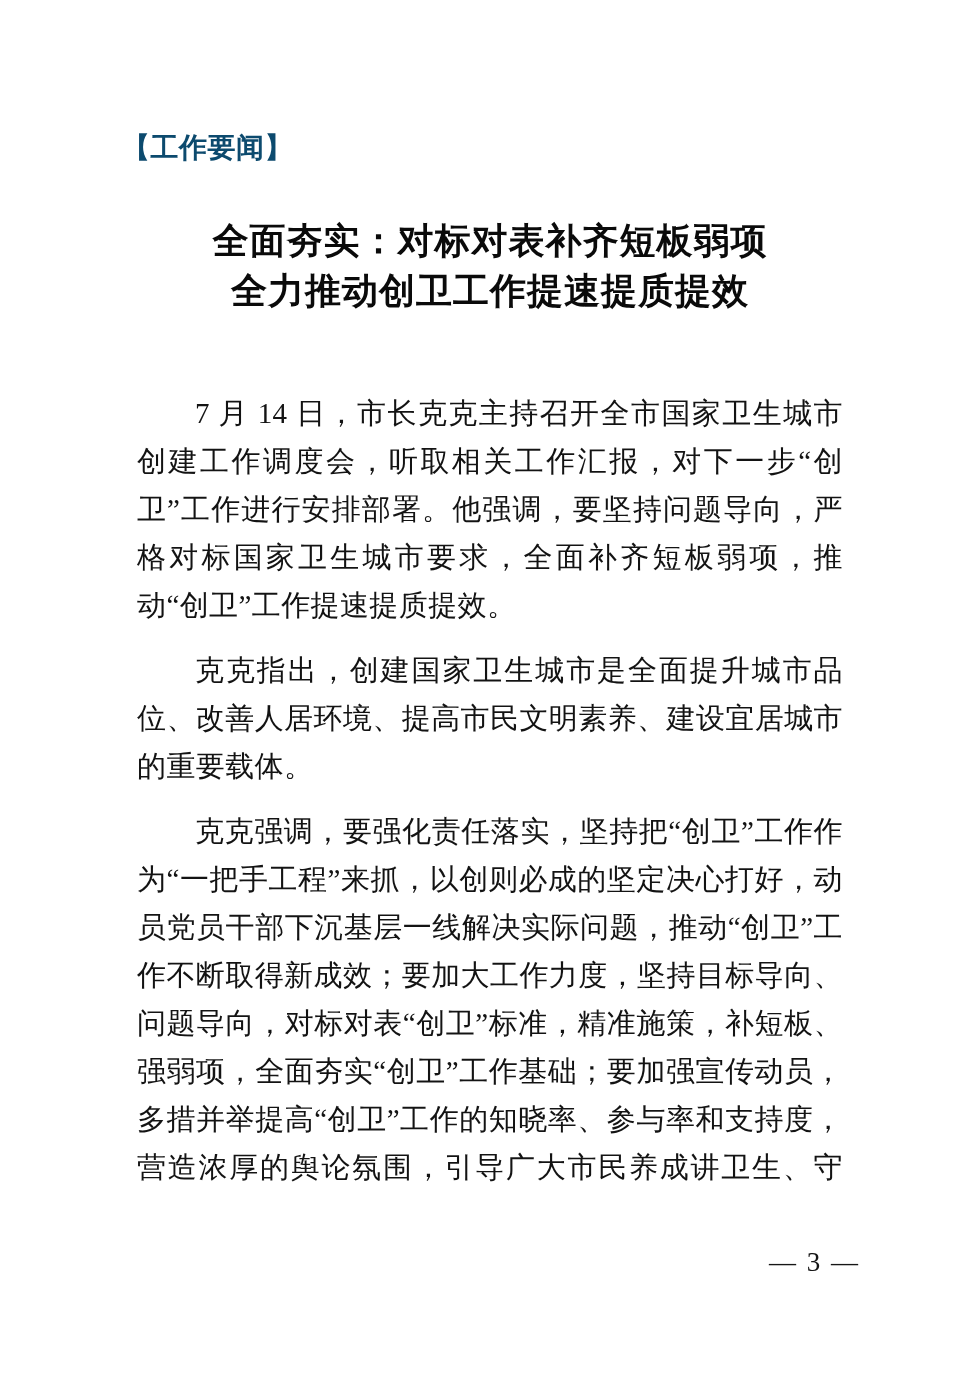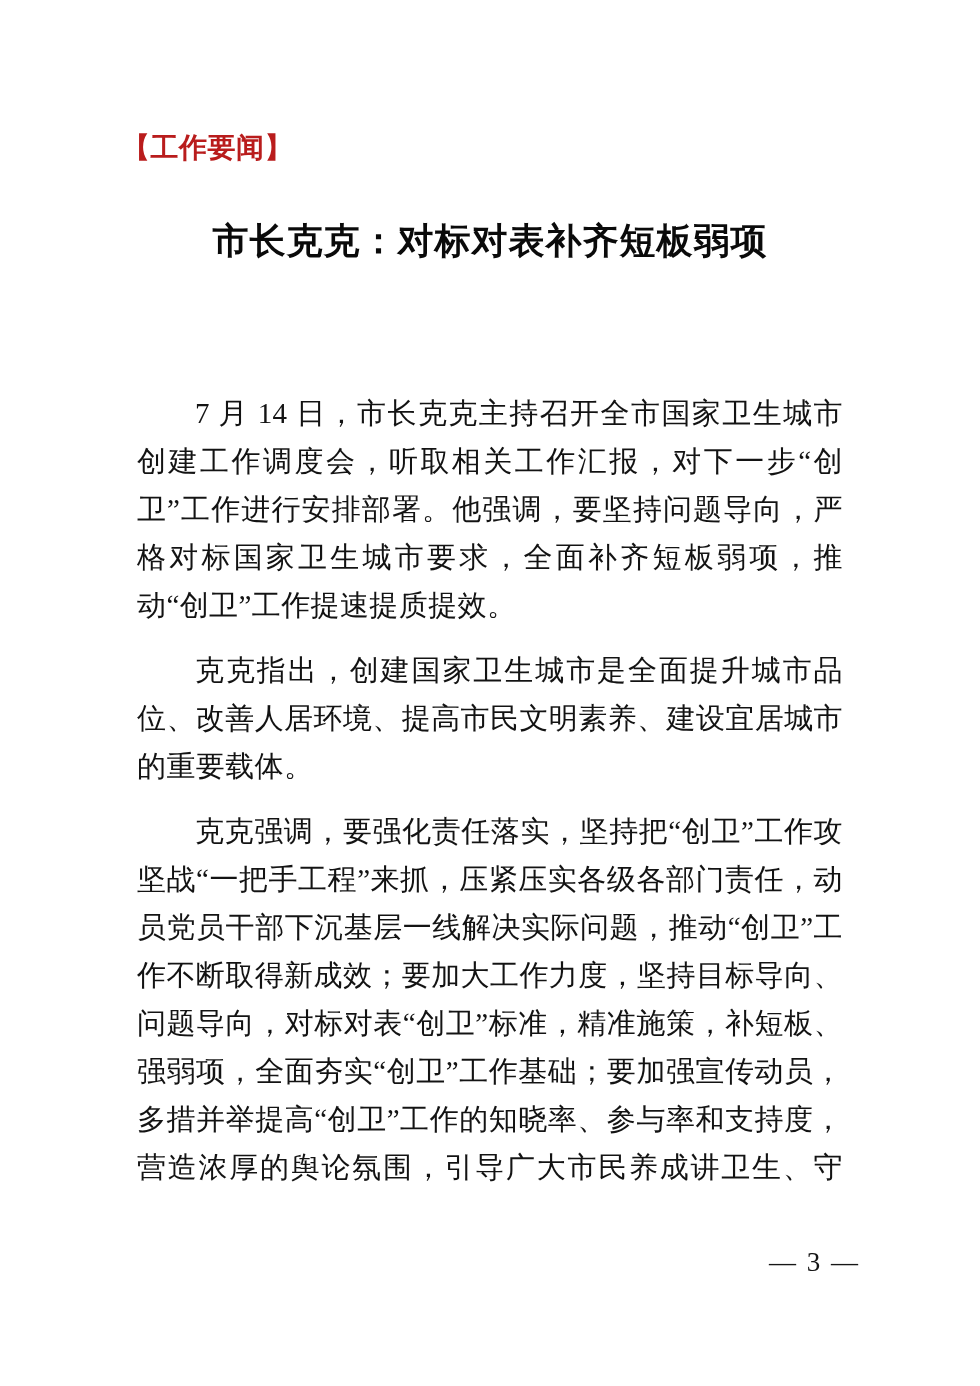--- a/index.html
+++ b/index.html
@@ -26,21 +26,21 @@
   
   .kicker {
     position: absolute;
     left: 122px;
     top: 128px;
     font-family: "Liberation Sans", "DejaVu Sans", sans-serif;
     font-weight: 700;
     font-size: 28px;
     line-height: 40px;
     letter-spacing: 0.5px;
-    color: #b91c1c;
+    color: #0c4a6e;
     white-space: nowrap;
   }
 
   
   .headline {
     position: absolute;
     left: 120px;
     width: 740px;
     top: 216px;
     text-align: center;
@@ -96,24 +96,25 @@
   }
 </style>
 </head>
 <body>
 
 <div class="page">
 
   <div class="kicker">【工作要闻】</div>
 
   <div class="headline">
-    <span class="hl-line">市长克克：对标对表补齐短板弱项</span>
+    <span class="hl-line">全面夯实：对标对表补齐短板弱项</span>
+    <span class="hl-line">全力推动创卫工作提速提质提效</span>
   </div>
 
   <div class="body-copy">
     <p>7 月 14 日，市长克克主持召开全市国家卫生城市创建工作调度会，听取相关工作汇报，对下一步“创卫”工作进行安排部署。他强调，要坚持问题导向，严格对标国家卫生城市要求，全面补齐短板弱项，推动“创卫”工作提速提质提效。</p>
     <p>克克指出，创建国家卫生城市是全面提升城市品位、改善人居环境、提高市民文明素养、建设宜居城市的重要载体。</p>
-    <p class="clipped">克克强调，要强化责任落实，坚持把“创卫”工作攻坚战“一把手工程”来抓，压紧压实各级各部门责任，动员党员干部下沉基层一线解决实际问题，推动“创卫”工作不断取得新成效；要加大工作力度，坚持目标导向、问题导向，对标对表“创卫”标准，精准施策，补短板、强弱项，全面夯实“创卫”工作基础；要加强宣传动员，多措并举提高“创卫”工作的知晓率、参与率和支持度，营造浓厚的舆论氛围，引导广大市民养成讲卫生、守</p>
+    <p class="clipped">克克强调，要强化责任落实，坚持把“创卫”工作作为“一把手工程”来抓，以创则必成的坚定决心打好，动员党员干部下沉基层一线解决实际问题，推动“创卫”工作不断取得新成效；要加大工作力度，坚持目标导向、问题导向，对标对表“创卫”标准，精准施策，补短板、强弱项，全面夯实“创卫”工作基础；要加强宣传动员，多措并举提高“创卫”工作的知晓率、参与率和支持度，营造浓厚的舆论氛围，引导广大市民养成讲卫生、守</p>
   </div>
 
   <div class="folio">— 3 —</div>
 
 </div>
 
 </body></html>

